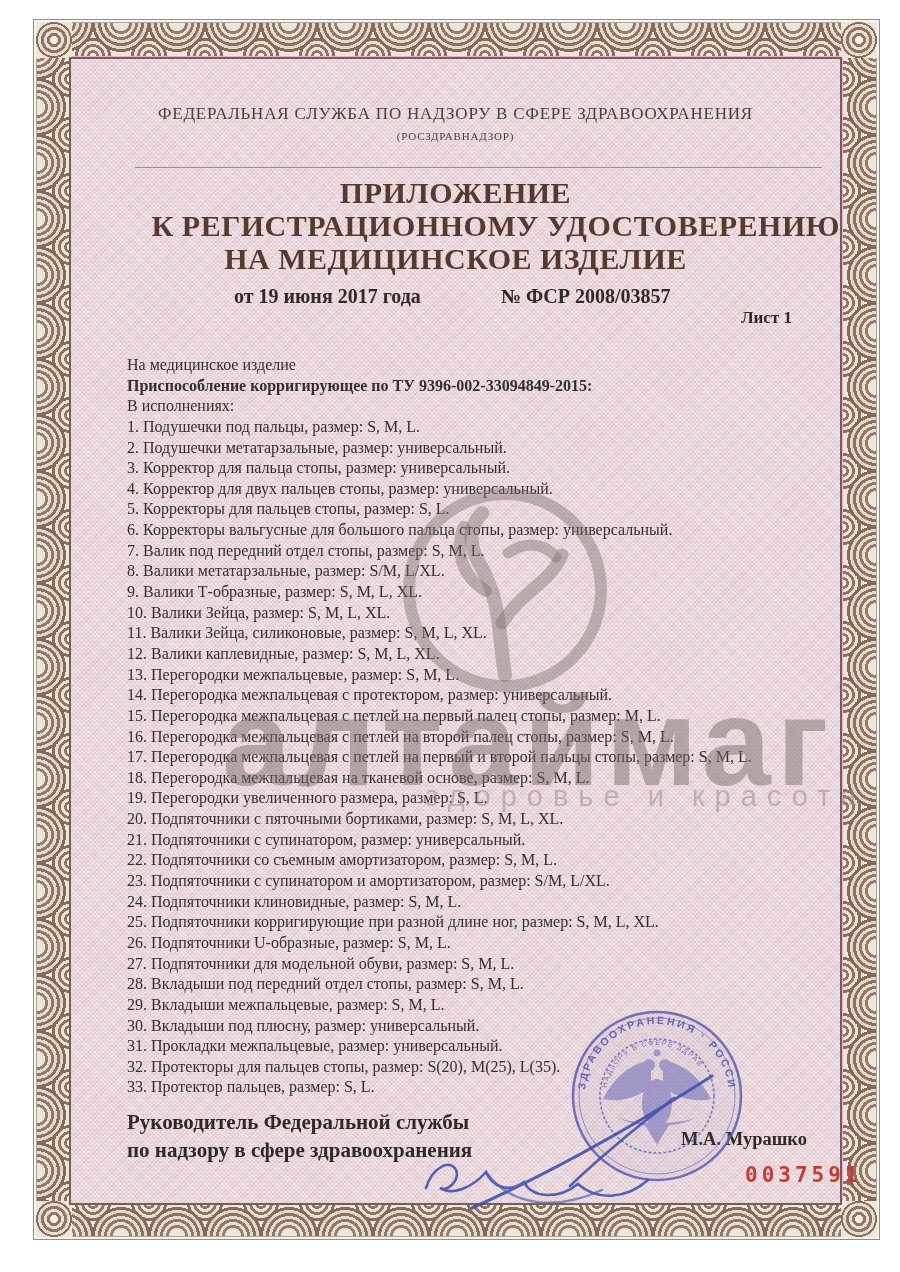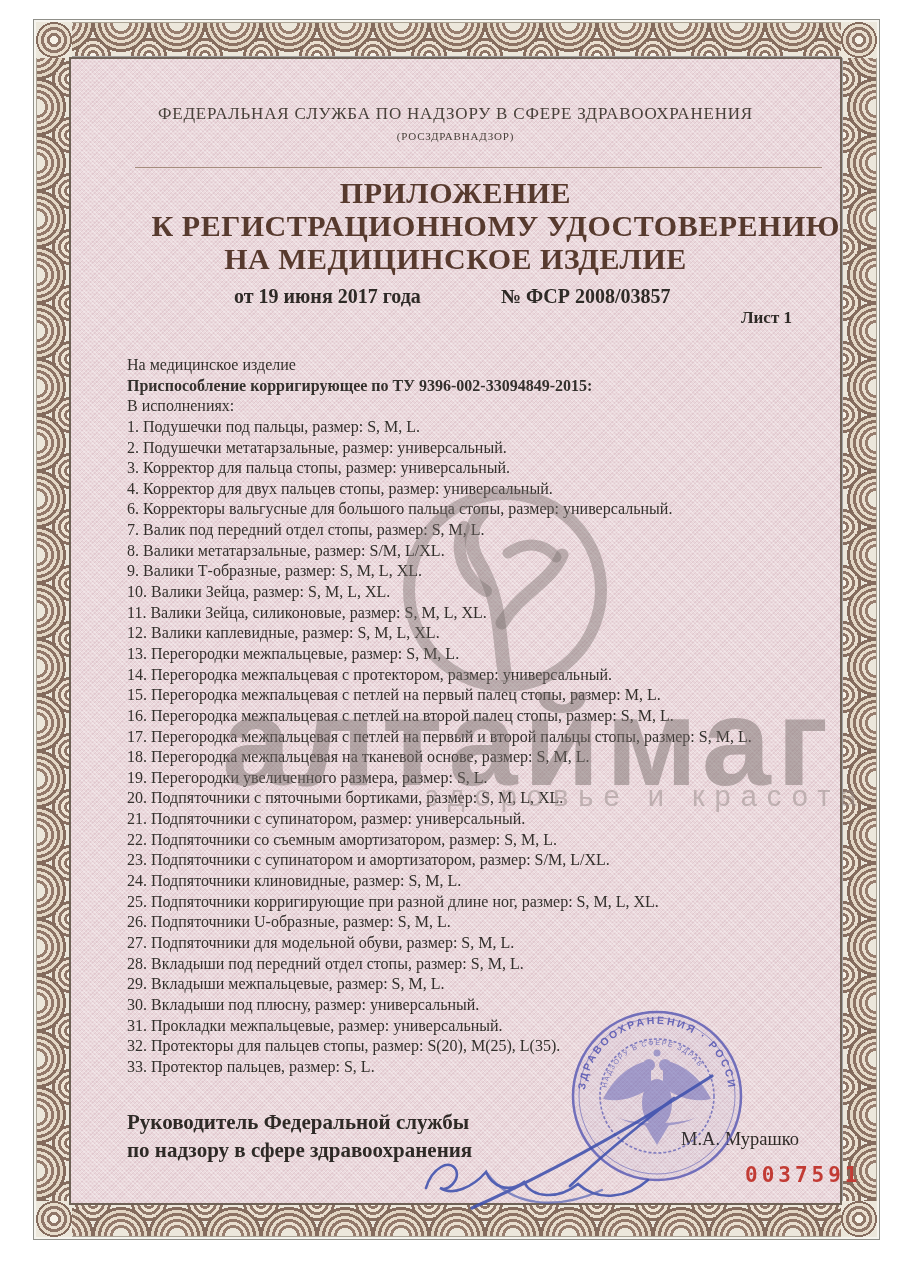--- a/index.html
+++ b/index.html
@@ -5,21 +5,21 @@
   html,body{margin:0;padding:0;}
   body{
     width:900px;height:1272px;background:#ffffff;position:relative;overflow:hidden;
     font-family:"Liberation Serif",serif;
   }
   .page{position:absolute;inset:0;}
 
   
   .cert{
     position:absolute;left:33px;top:19px;width:845px;height:1219px;
-    background:#a3a3a3;
+    background:#f9a8d4;
     border:1px solid #8f8f89;
     box-shadow:inset 0 0 0 2px #f6f4ee, inset 0 0 0 3px #aba496;
   }
   .band{position:absolute;background-color:#ece7db;}
   .band.h{
     left:3px;right:3px;height:33px;
     background-image:
       radial-gradient(circle at 50% 0px,  rgba(246,241,231,0) 0 8px, #977d6e 8px 11px, #eadfd0 11px 14px, #93786a 14px 17px, #e7dccb 17px 20px, #8c7263 20px 23px, #e2d6c4 23px 26px, #846b5d 26px 29px, rgba(0,0,0,0) 29px),
       radial-gradient(circle at 50% 33px, #f8f3e9 0 3px, #8f7668 3px 6px, #eee4d4 6px 9px, #8f7668 9px 12px, #eadfd0 12px 15px, #876e60 15px 18px, rgba(0,0,0,0) 18px);
     background-size:56px 33px,56px 33px;
@@ -71,21 +71,21 @@
   .meta-num{left:430px;}
   .sheet{position:absolute;top:249px;right:48px;font-size:17px;font-weight:bold;color:#2e2a26;}
 
   
   .bodytext{position:absolute;left:56px;top:296px;right:4px;color:#33302c;font-size:16px;}
   .bodytext .ln{height:20.65px;line-height:20.65px;white-space:nowrap;}
   .bodytext .bold{font-weight:bold;}
 
   
   .sig-title{position:absolute;left:56px;top:1050px;font-size:21px;font-weight:bold;color:#2e2a26;line-height:27.5px;}
-  .sig-name{position:absolute;left:610px;top:1070px;font-size:18.5px;font-weight:normal;color:#2e2a26;}
+  .sig-name{position:absolute;left:610px;top:1070px;font-size:18.5px;font-weight:bold;color:#2e2a26;}
   .serial{
     position:absolute;left:674px;top:1104px;
     font-family:"DejaVu Sans Mono",monospace;font-size:21px;font-weight:bold;
     color:#c23b34;letter-spacing:4px;
   }
 
   
   .wm{position:absolute;inset:0;pointer-events:none;z-index:5;}
   .wm-logo{position:absolute;left:398px;top:483px;}
   .wm-brand{
@@ -132,20 +132,21 @@
       <div class="sheet">Лист 1</div>
 
       <div class="bodytext">
         <div class="ln">На медицинское изделие</div>
         <div class="ln bold">Приспособление корригирующее по ТУ 9396-002-33094849-2015:</div>
         <div class="ln">В исполнениях:</div>
         <div class="ln">1. Подушечки под пальцы, размер: S, M, L.</div>
         <div class="ln">2. Подушечки метатарзальные, размер: универсальный.</div>
         <div class="ln">3. Корректор для пальца стопы, размер: универсальный.</div>
         <div class="ln">4. Корректор для двух пальцев стопы, размер: универсальный.</div>
+        <div class="ln">5. Корректоры для пальцев стопы, размер: S, L.</div>
         <div class="ln">6. Корректоры вальгусные для большого пальца стопы, размер: универсальный.</div>
         <div class="ln">7. Валик под передний отдел стопы, размер: S, M, L.</div>
         <div class="ln">8. Валики метатарзальные, размер: S/M, L/XL.</div>
         <div class="ln">9. Валики Т-образные, размер: S, M, L, XL.</div>
         <div class="ln">10. Валики Зейца, размер: S, M, L, XL.</div>
         <div class="ln">11. Валики Зейца, силиконовые, размер: S, M, L, XL.</div>
         <div class="ln">12. Валики каплевидные, размер: S, M, L, XL.</div>
         <div class="ln">13. Перегородки межпальцевые, размер: S, M, L.</div>
         <div class="ln">14. Перегородка межпальцевая с протектором, размер: универсальный.</div>
         <div class="ln">15. Перегородка межпальцевая с петлей на первый палец стопы, размер: M, L.</div>

